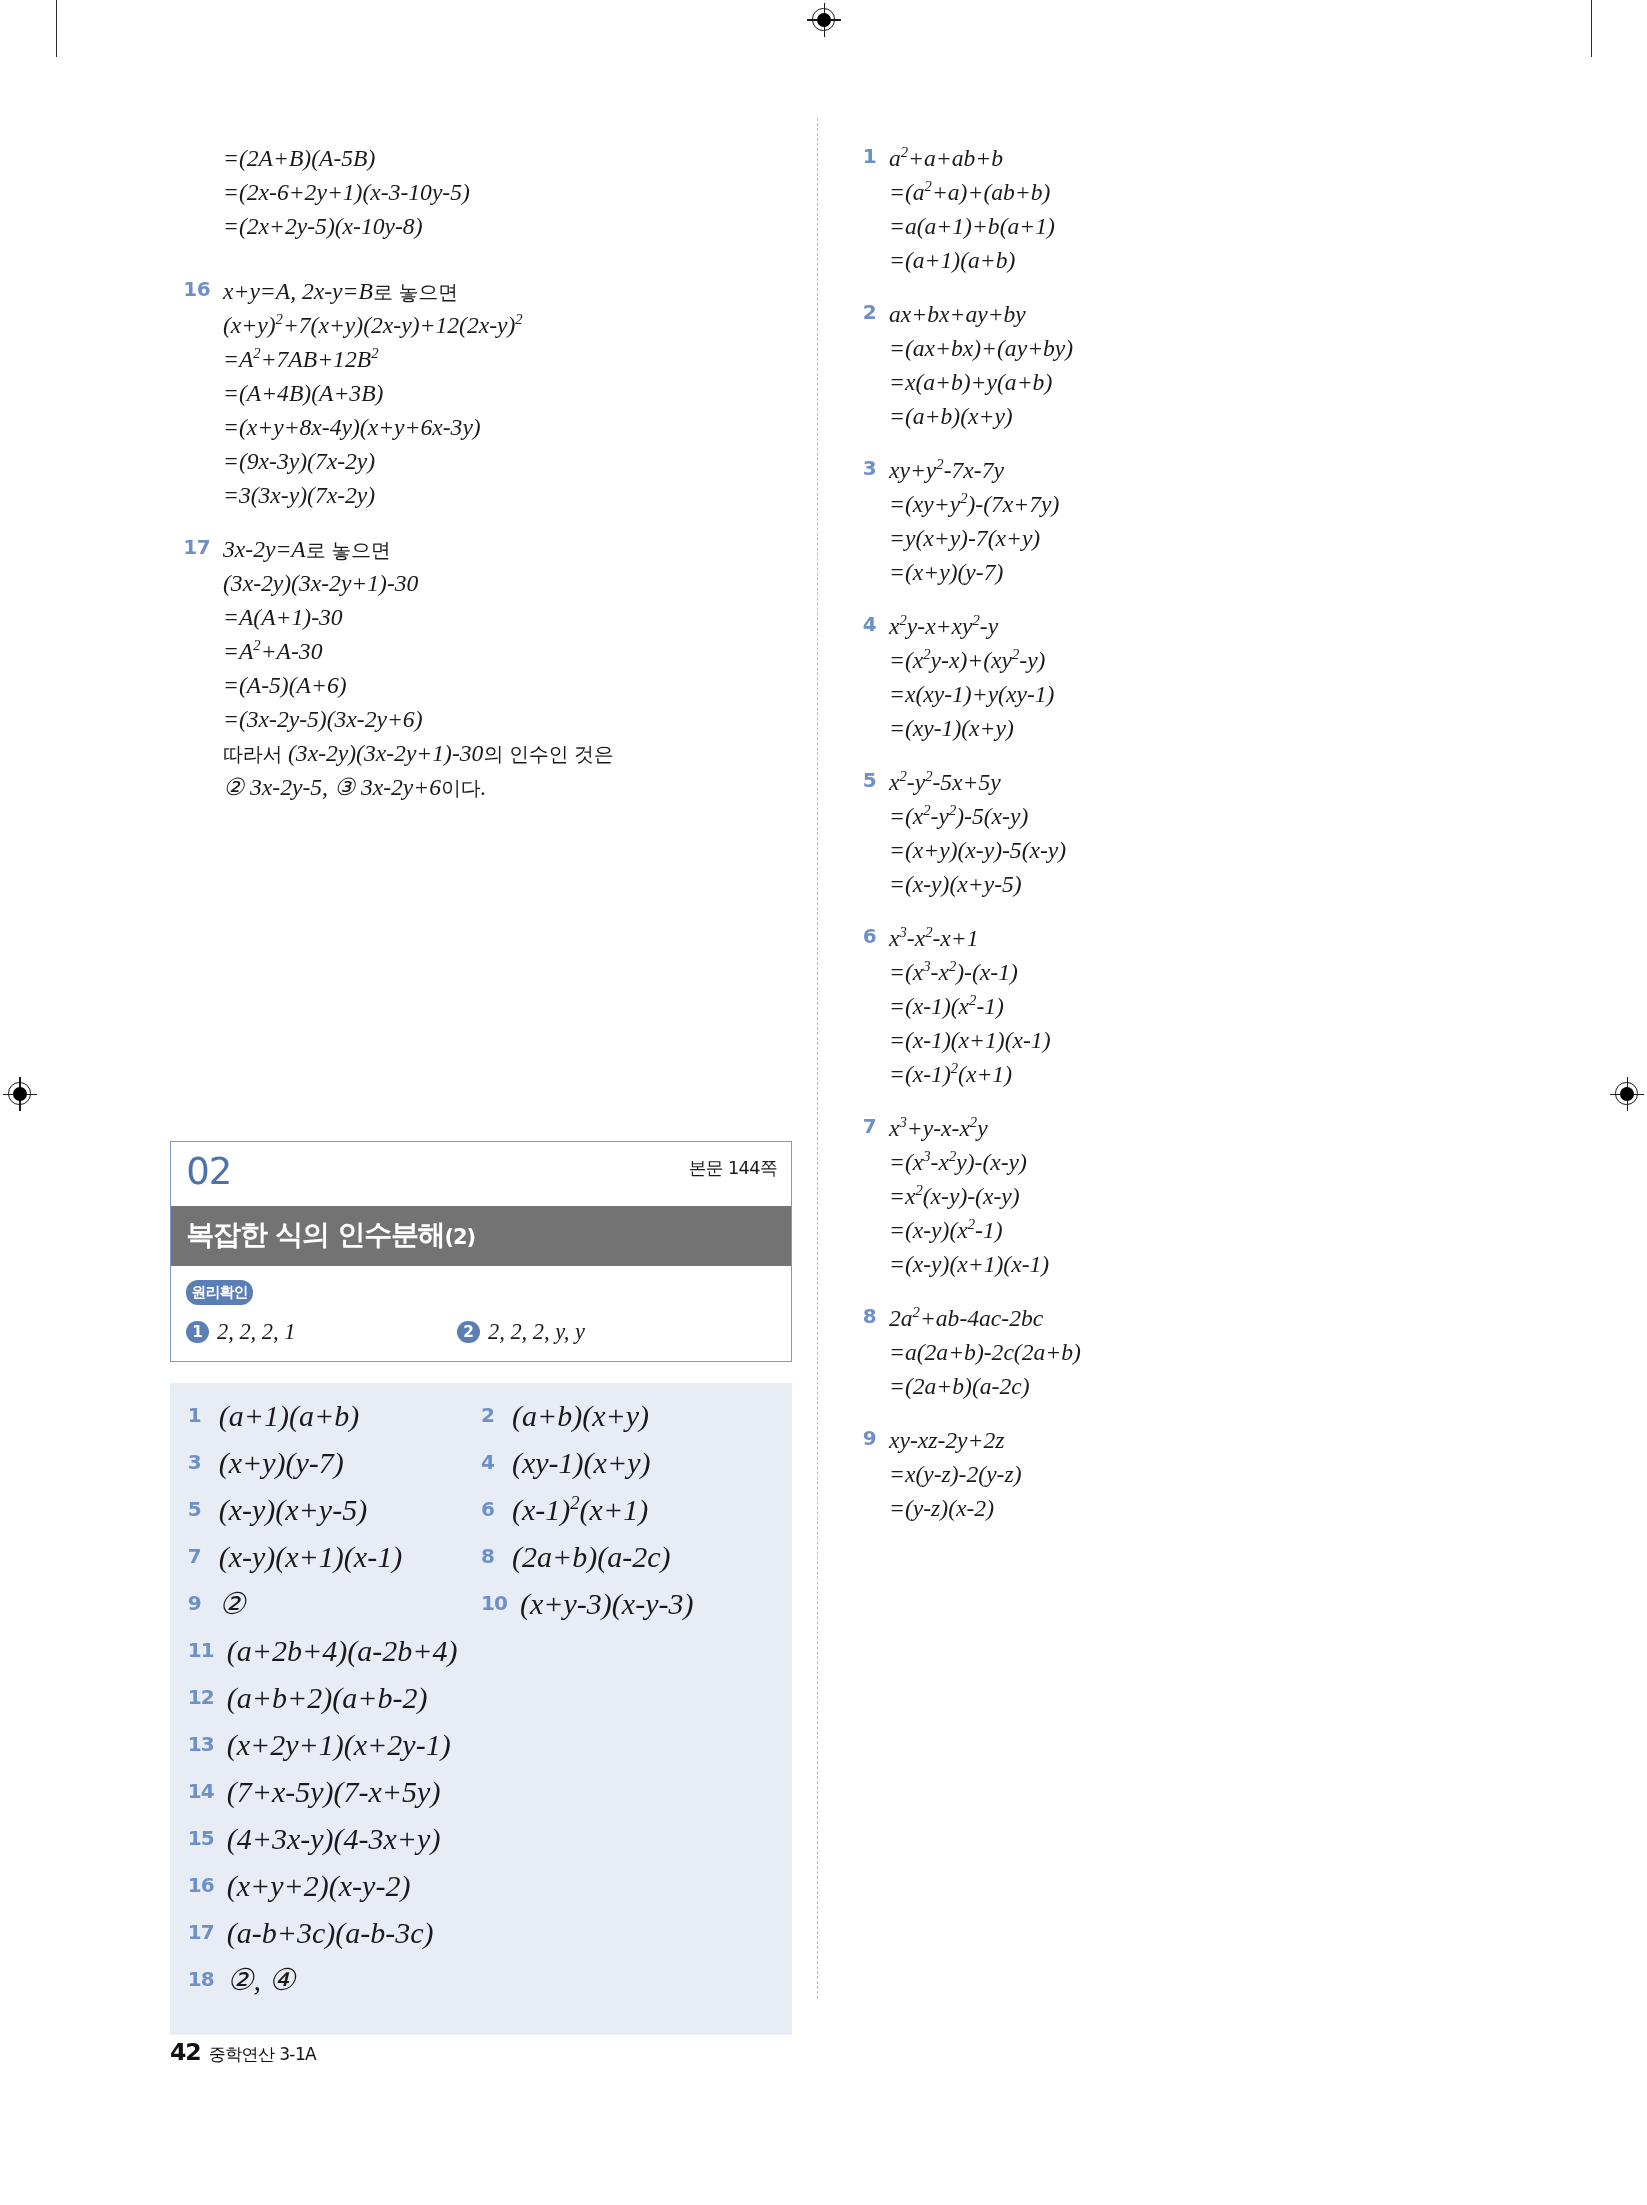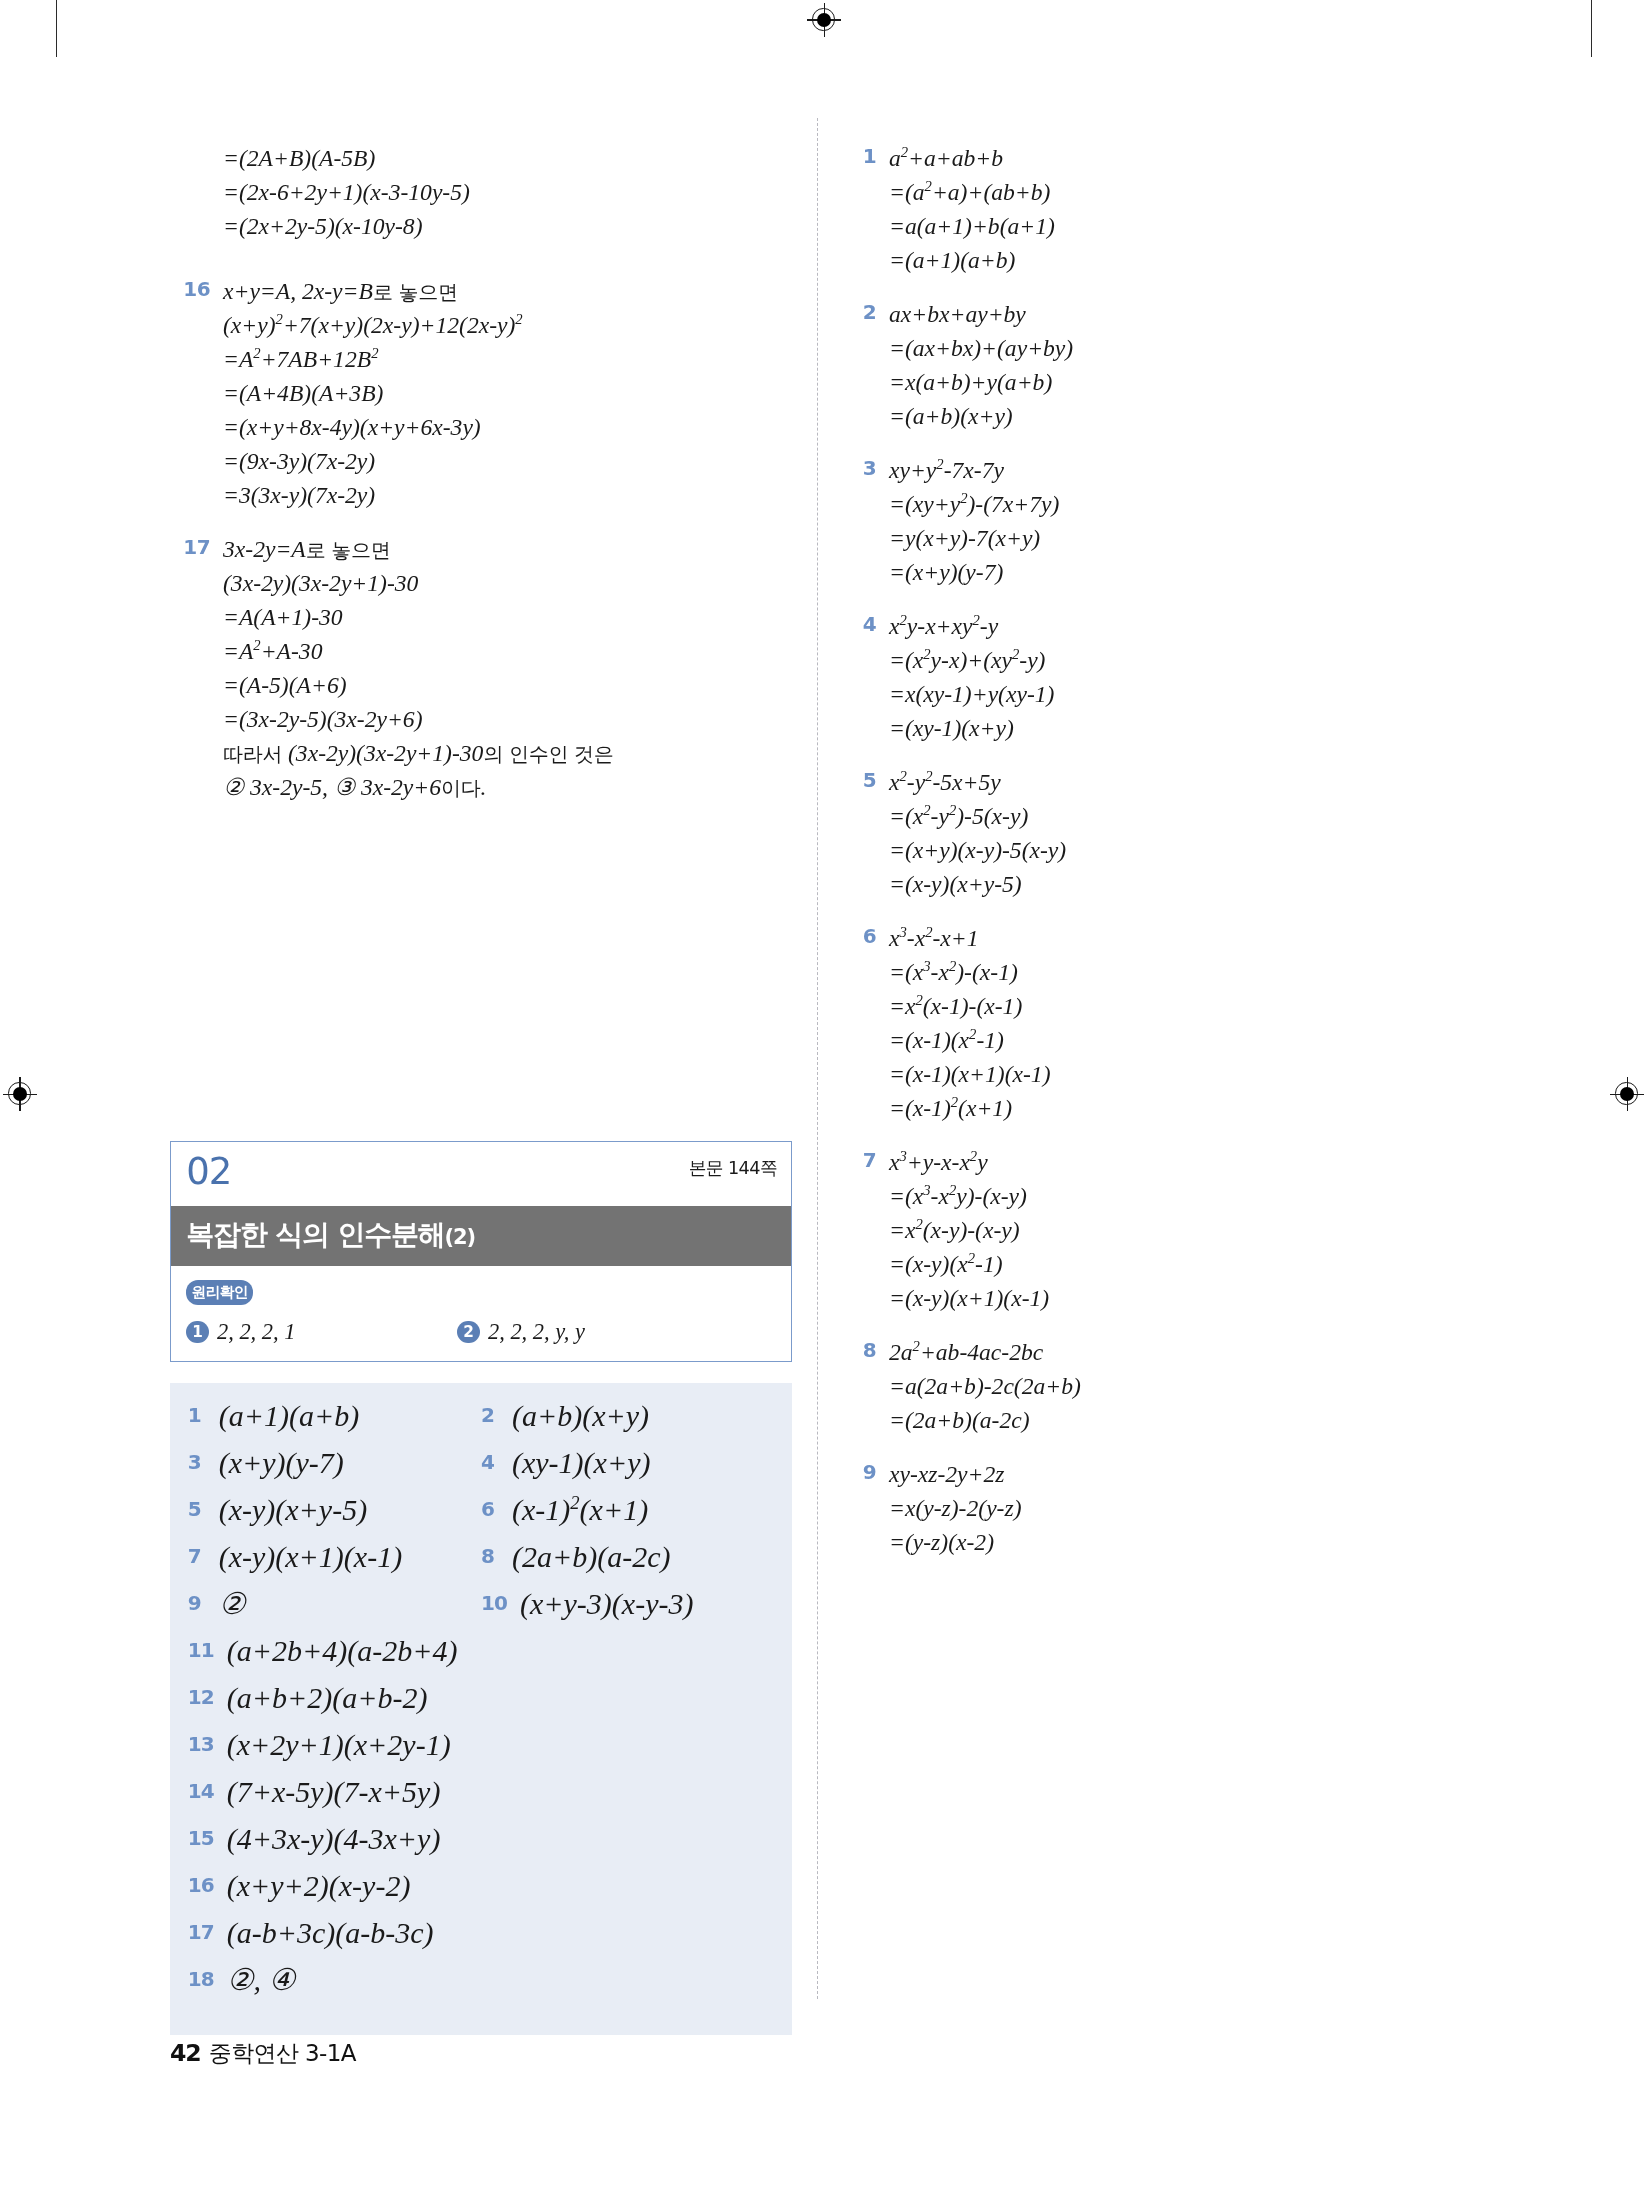--- a/index.html
+++ b/index.html
@@ -237,21 +237,21 @@
   #page-footer .pg-num {
     font-family: "DejaVu Sans", sans-serif;
     font-weight: bold;
     font-size: 23.6px;
     color: #111111;
     letter-spacing: -1.2px;
     margin-right: 8.3px;
   }
   #page-footer .pg-book {
     font-family: "DejaVu Sans", sans-serif;
-    font-size: 23px;
+    font-size: 17px;
     color: #111111;
     letter-spacing: -0.6px;
   }
 
   
   .slug {
     position: absolute;
     top: 2163px;
     font-family: "DejaVu Sans", sans-serif;
     font-size: 15.3px;
@@ -565,23 +565,20 @@
         <div class="solution">
           <div class="num">6</div>
           <div class="lines">
             <div class="line">
               <span class="math">x<sup>3</sup>-x<sup>2</sup>-x+1</span>
             </div>
             <div class="line">
               <span class="math">=(x<sup>3</sup>-x<sup>2</sup>)-(x-1)</span>
             </div>
             <div class="line">
-              <span class="math">=x<sup>2</sup>(x-1)-(x-1)</span>
-            </div>
-            <div class="line">
               <span class="math">=(x-1)(x<sup>2</sup>-1)</span>
             </div>
             <div class="line">
               <span class="math">=(x-1)(x+1)(x-1)</span>
             </div>
             <div class="line">
               <span class="math">=(x-1)<sup>2</sup>(x+1)</span>
             </div>
           </div>
         </div>

